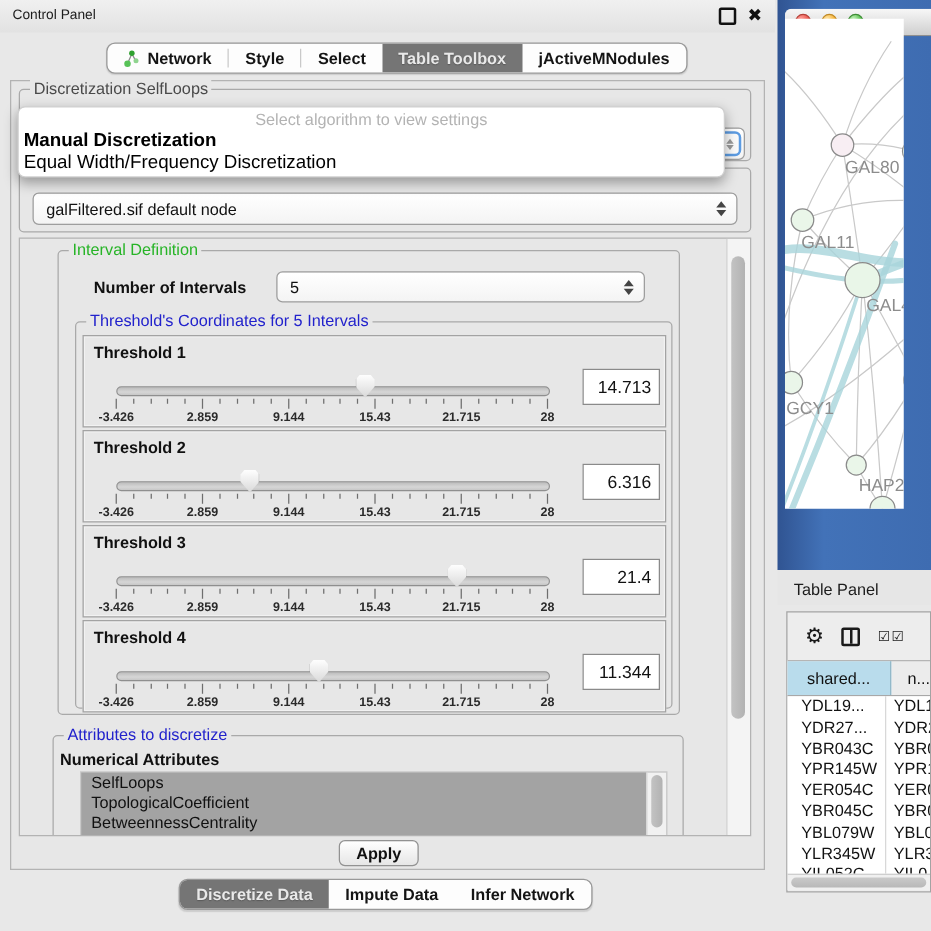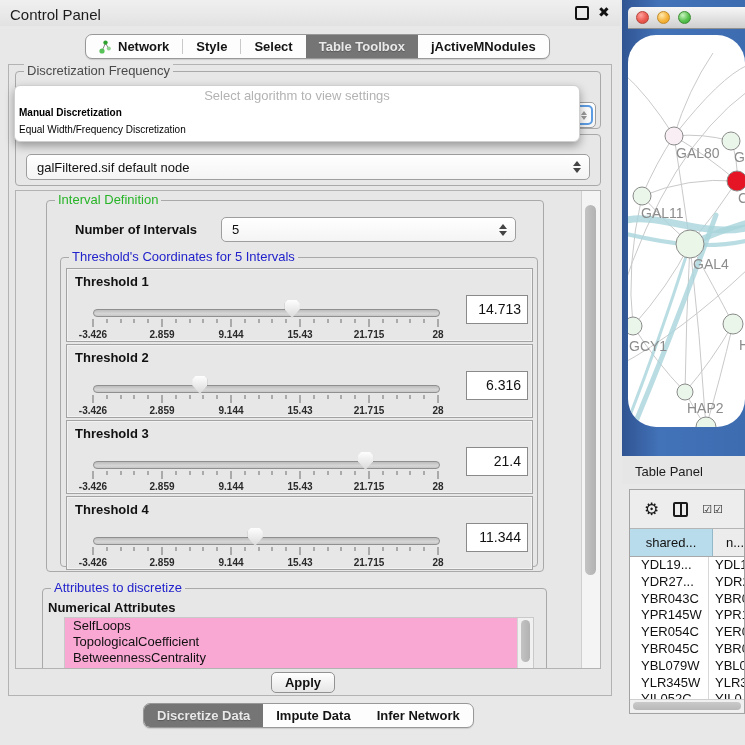--- a/index.html
+++ b/index.html
@@ -6,21 +6,21 @@
   body{
     width:745px;height:745px;position:relative;overflow:hidden;
     background:#e8e8e8;
     font-family:"Liberation Sans","DejaVu Sans",sans-serif;
     -webkit-font-smoothing:antialiased;
   }
   .abs{position:absolute;}
 
   
   #cp-titlebar{left:0;top:0;width:620px;height:26px;background:linear-gradient(#f0f0f0,#e2e2e2);}
-  #cp-title{left:10px;top:6px;font-size:15px;color:#1c1c1c;}
+  #cp-title{left:10px;top:6px;font-size:11px;color:#1c1c1c;}
   #cp-float{left:575px;top:6px;width:14px;height:14px;border:2px solid #111;border-radius:2px;box-sizing:border-box;}
   #cp-close{left:598px;top:4px;font-size:14px;font-weight:bold;color:#111;}
 
   
   .tabstrip{display:inline-flex;background:#fdfdfd;border:1px solid #989898;border-radius:7px;overflow:hidden;height:23px;box-shadow:0 1px 1px rgba(0,0,0,.12);}
   .tab{display:flex;align-items:center;padding:0 13px;font-size:13px;font-weight:bold;color:#141414;white-space:nowrap;}
   .tab.sel{background:#757575;color:#e9e9e9;text-shadow:0 1px 1px rgba(0,0,0,.25);}
   .tabdiv{width:1px;background:#c9c9c9;margin:4px 0;}
   #top-tabs{left:85px;top:34px;}
   #bottom-tabs{left:143px;top:703px;}
@@ -46,21 +46,21 @@
   #fs-algo{left:6px;top:6px;width:586px;height:58px;}
   #combo-algo{left:10px;top:30px;width:570px;height:26px;}
   #algo-focus{position:absolute;right:2px;top:2px;width:18px;height:20px;border:2px solid #5d9ce2;border-radius:5px;box-sizing:border-box;background:#fbfbfb;display:flex;flex-direction:column;align-items:center;justify-content:center;gap:1px;}
   #algo-focus i{display:block;width:0;height:0;border-left:3px solid transparent;border-right:3px solid transparent;}
   #algo-focus .up{border-bottom:4px solid #9a9a9a;}
   #algo-focus .dn{border-top:4px solid #9a9a9a;}
 
   
   #popup{left:5px;top:20px;width:564px;height:55px;background:#fff;border:1px solid #cfcfcf;border-radius:6px;box-shadow:0 4px 10px rgba(0,0,0,.35);z-index:20;overflow:hidden;}
   #popup .prompt{height:18px;line-height:20px;text-align:center;color:#b3b3b3;font-size:13px;}
-  #popup .opt{height:17px;line-height:17px;padding-left:4px;font-size:10px;color:#000;}
+  #popup .opt{height:17px;line-height:17px;padding-left:4px;font-size:15px;color:#000;}
   #popup .opt.bold{font-weight:bold;}
 
   #fs-table-data{left:6px;top:69px;width:586px;height:52px;}
   #combo-table{left:10px;top:19px;width:564px;height:26px;}
 
   
   #scrollbox{left:6px;top:125px;width:586px;height:479px;border:1px solid #b3b3b3;box-sizing:border-box;background:#e7e7e7;overflow:hidden;}
   .vsb-track{position:absolute;right:0;top:0;width:18px;height:100%;background:#f4f4f4;border-left:1px solid #cfcfcf;}
   .vsb-thumb{position:absolute;left:3px;width:11px;background:linear-gradient(90deg,#c3c3c3,#b2b2b2);border-radius:6px;}
 
@@ -77,35 +77,35 @@
   .thr-ticks{position:absolute;left:26px;top:50px;width:345px;height:9px;}
   .tick{position:absolute;top:0;width:1px;background:#6e6e6e;transform:translateX(-.5px);}
   .tick.minor{height:4px;}
   .tick.major{height:8px;}
   .thr-ticklabels{position:absolute;left:26px;top:60px;width:345px;height:12px;}
   .ticklabel{position:absolute;transform:translateX(-50%);font-size:10px;font-weight:bold;color:#2a2a2a;white-space:nowrap;}
   .thr-value{position:absolute;left:399px;top:26px;width:62px;height:29px;background:#fff;border:1px solid #8a8a8a;box-sizing:border-box;font-size:14px;color:#111;text-align:right;line-height:27px;padding-right:6px;}
 
   #fs-attrs{left:26px;top:397px;width:505px;height:95px;}
   #lbl-numattrs{position:absolute;left:5px;top:11px;font-size:13px;font-weight:bold;color:#111;}
-  #attr-list{position:absolute;left:22px;top:29px;width:468px;height:60px;background:#f9a8d4;box-shadow:0 0 0 1px #c9c9c9;}
+  #attr-list{position:absolute;left:22px;top:29px;width:468px;height:60px;background:#a3a3a3;box-shadow:0 0 0 1px #c9c9c9;}
   .attr-item{font-size:13px;line-height:16px;padding-left:8px;color:#111;white-space:nowrap;}
   #attr-sb{position:absolute;right:0;top:0;width:15px;height:100%;background:#f1f1f1;border-left:1px solid #d5d5d5;}
   #attr-sb .vsb-thumb{left:3px;width:9px;top:2px;height:42px;}
 
   #apply-btn{left:262px;top:607px;width:64px;height:21px;background:linear-gradient(#ffffff,#e6e6e6);border:1px solid #929292;border-radius:5px;box-sizing:border-box;font-size:13px;font-weight:bold;color:#111;text-align:center;line-height:19px;}
 
   
   #net-window{left:622px;top:0;width:123px;height:456px;background:linear-gradient(90deg,#305492,#4272b8 30%,#3e6cb1);}
   #net-titlebar{left:6px;top:7px;width:117px;height:22px;background:linear-gradient(#f7f7f7,#cfcfcf);border-bottom:1px solid #8f8f8f;border-radius:5px 0 0 0;box-sizing:border-box;display:flex;align-items:center;padding-left:8px;gap:8px;}
   .light{width:13px;height:13px;border-radius:50%;box-sizing:border-box;}
   .light.red{background:radial-gradient(circle at 35% 30%,#ffa39e,#ea5a50 55%,#d5443a);border:1px solid #b5423a;}
   .light.yellow{background:radial-gradient(circle at 35% 30%,#ffe9b0,#f6b43c 55%,#e99e1d);border:1px solid #c08a27;}
   .light.green{background:radial-gradient(circle at 35% 30%,#c9f3c0,#59c24f 55%,#2fa82e);border:1px solid #3e8c35;}
-  #net-canvas{left:6px;top:35px;width:117px;height:392px;background:#fff;overflow:hidden;border-radius:28px;}
+  #net-canvas{left:6px;top:15px;width:95px;height:392px;background:#fff;overflow:hidden;}
 
   
   #tp-titlebar{left:622px;top:456px;width:123px;height:28px;background:#e6e6e6;}
   #tp-title{left:13px;top:8px;font-size:13px;color:#1c1c1c;}
   #tp-body{left:629px;top:489px;width:116px;height:225px;background:#ededed;border:1px solid #a3a3a3;box-sizing:border-box;}
   #tp-toolbar{position:absolute;left:0;top:0;width:100%;height:38px;display:flex;align-items:center;gap:14px;padding-left:14px;box-sizing:border-box;}
   #gear-ic{font-size:17px;color:#1a1a1a;font-family:"DejaVu Sans",sans-serif;line-height:1;}
   #col-ic{width:15px;height:15px;border:2px solid #1a1a1a;border-radius:2px;box-sizing:border-box;position:relative;}
   #col-ic::after{content:"";position:absolute;left:4.5px;top:0;width:2px;height:100%;background:#1a1a1a;}
   #check-ic{font-size:11px;color:#1a1a1a;font-family:"DejaVu Sans",sans-serif;letter-spacing:1px;}
@@ -152,21 +152,21 @@
       <span>Table Toolbox</span>
     </div>
   <div class="tab">
       <span>jActiveMNodules</span>
     </div>
 </div>
 
 <div class="abs" id="main-panel">
 
   <div class="fieldset" id="fs-algo">
-    <span class="flabel gray">Discretization Frequency</span>
+    <span class="flabel gray">Discretization SelfLoops</span>
     <div class="combo" id="combo-algo">
       <span class="val"></span>
       <span id="algo-focus">
           <i class="up"></i>
           <i class="dn"></i>
         </span>
     </div>
   </div>
 
   <div class="abs" id="popup">

